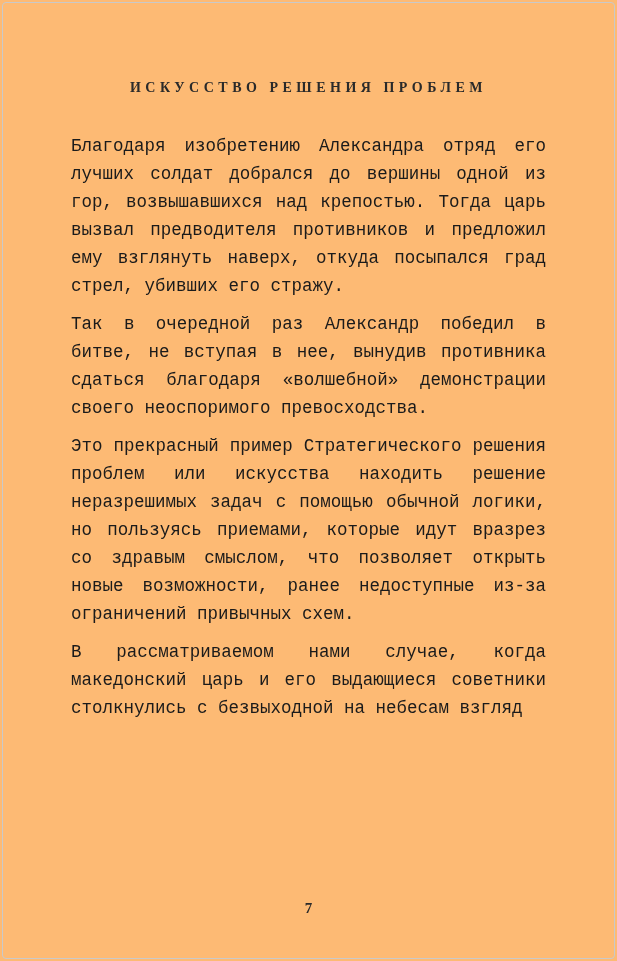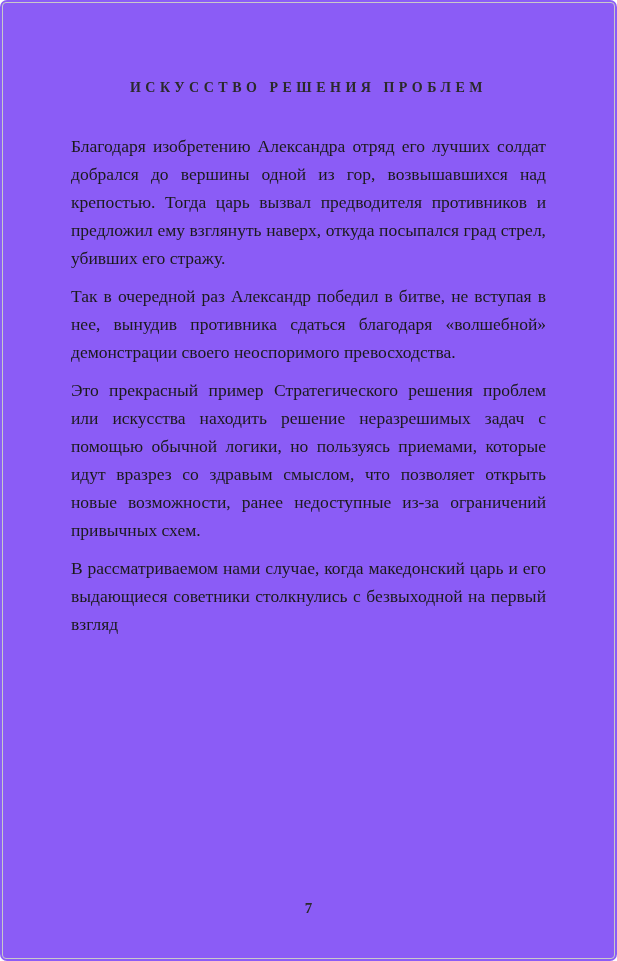--- a/index.html
+++ b/index.html
@@ -5,23 +5,22 @@
   html, body {
     margin: 0;
     padding: 0;
     background: #ffffff;
   }
   .sheet {
     position: relative;
     width: 617px;
     height: 961px;
     box-sizing: border-box;
-    background: #8b5cf6;
+    background: #fdba74;
     overflow: hidden;
-    border-radius: 7px;
   }
   .page-frame {
     position: absolute;
     inset: 2px;
     border: 1px solid #c9c9c9;
     border-radius: 4px;
     pointer-events: none;
   }
   .running-head {
     position: absolute;
@@ -34,21 +33,21 @@
     font-weight: 700;
     letter-spacing: 4.5px;
     color: #2a2a2a;
     white-space: nowrap;
   }
   .body-text {
     position: absolute;
     top: 132px;
     left: 71px;
     right: 71px;
-    font-family: Liberation Serif, serif;
+    font-family: Liberation Mono, monospace;
     font-size: 17.5px;
     line-height: 28px;
     color: #1b1b1b;
     text-align: justify;
   }
   .body-text p {
     margin: 0 0 10px 0;
   }
   .page-number {
     position: absolute;
@@ -67,17 +66,17 @@
 
 <div class="sheet">
   <div class="page-frame"></div>
 
   <div class="running-head">ИСКУССТВО РЕШЕНИЯ ПРОБЛЕМ</div>
 
   <div class="body-text">
     <p>Благодаря изобретению Александра отряд его лучших солдат добрался до вершины одной из гор, возвышавшихся над крепостью. Тогда царь вызвал предводителя противников и предложил ему взглянуть наверх, откуда посыпался град стрел, убивших его стражу.</p>
     <p>Так в очередной раз Александр победил в битве, не вступая в нее, вынудив противника сдаться благодаря «волшебной» демонстрации своего неоспоримого превосходства.</p>
     <p>Это прекрасный пример Стратегического решения проблем или искусства находить решение неразрешимых задач с помощью обычной логики, но пользуясь приемами, которые идут вразрез со здравым смыслом, что позволяет открыть новые возможности, ранее недоступные из-за ограничений привычных схем.</p>
-    <p>В рассматриваемом нами случае, когда македонский царь и его выдающиеся советники столкнулись с безвыходной на первый взгляд</p>
+    <p>В рассматриваемом нами случае, когда македонский царь и его выдающиеся советники столкнулись с безвыходной на небесам взгляд</p>
   </div>
 
   <div class="page-number">7</div>
 </div>
 
 </body></html>

